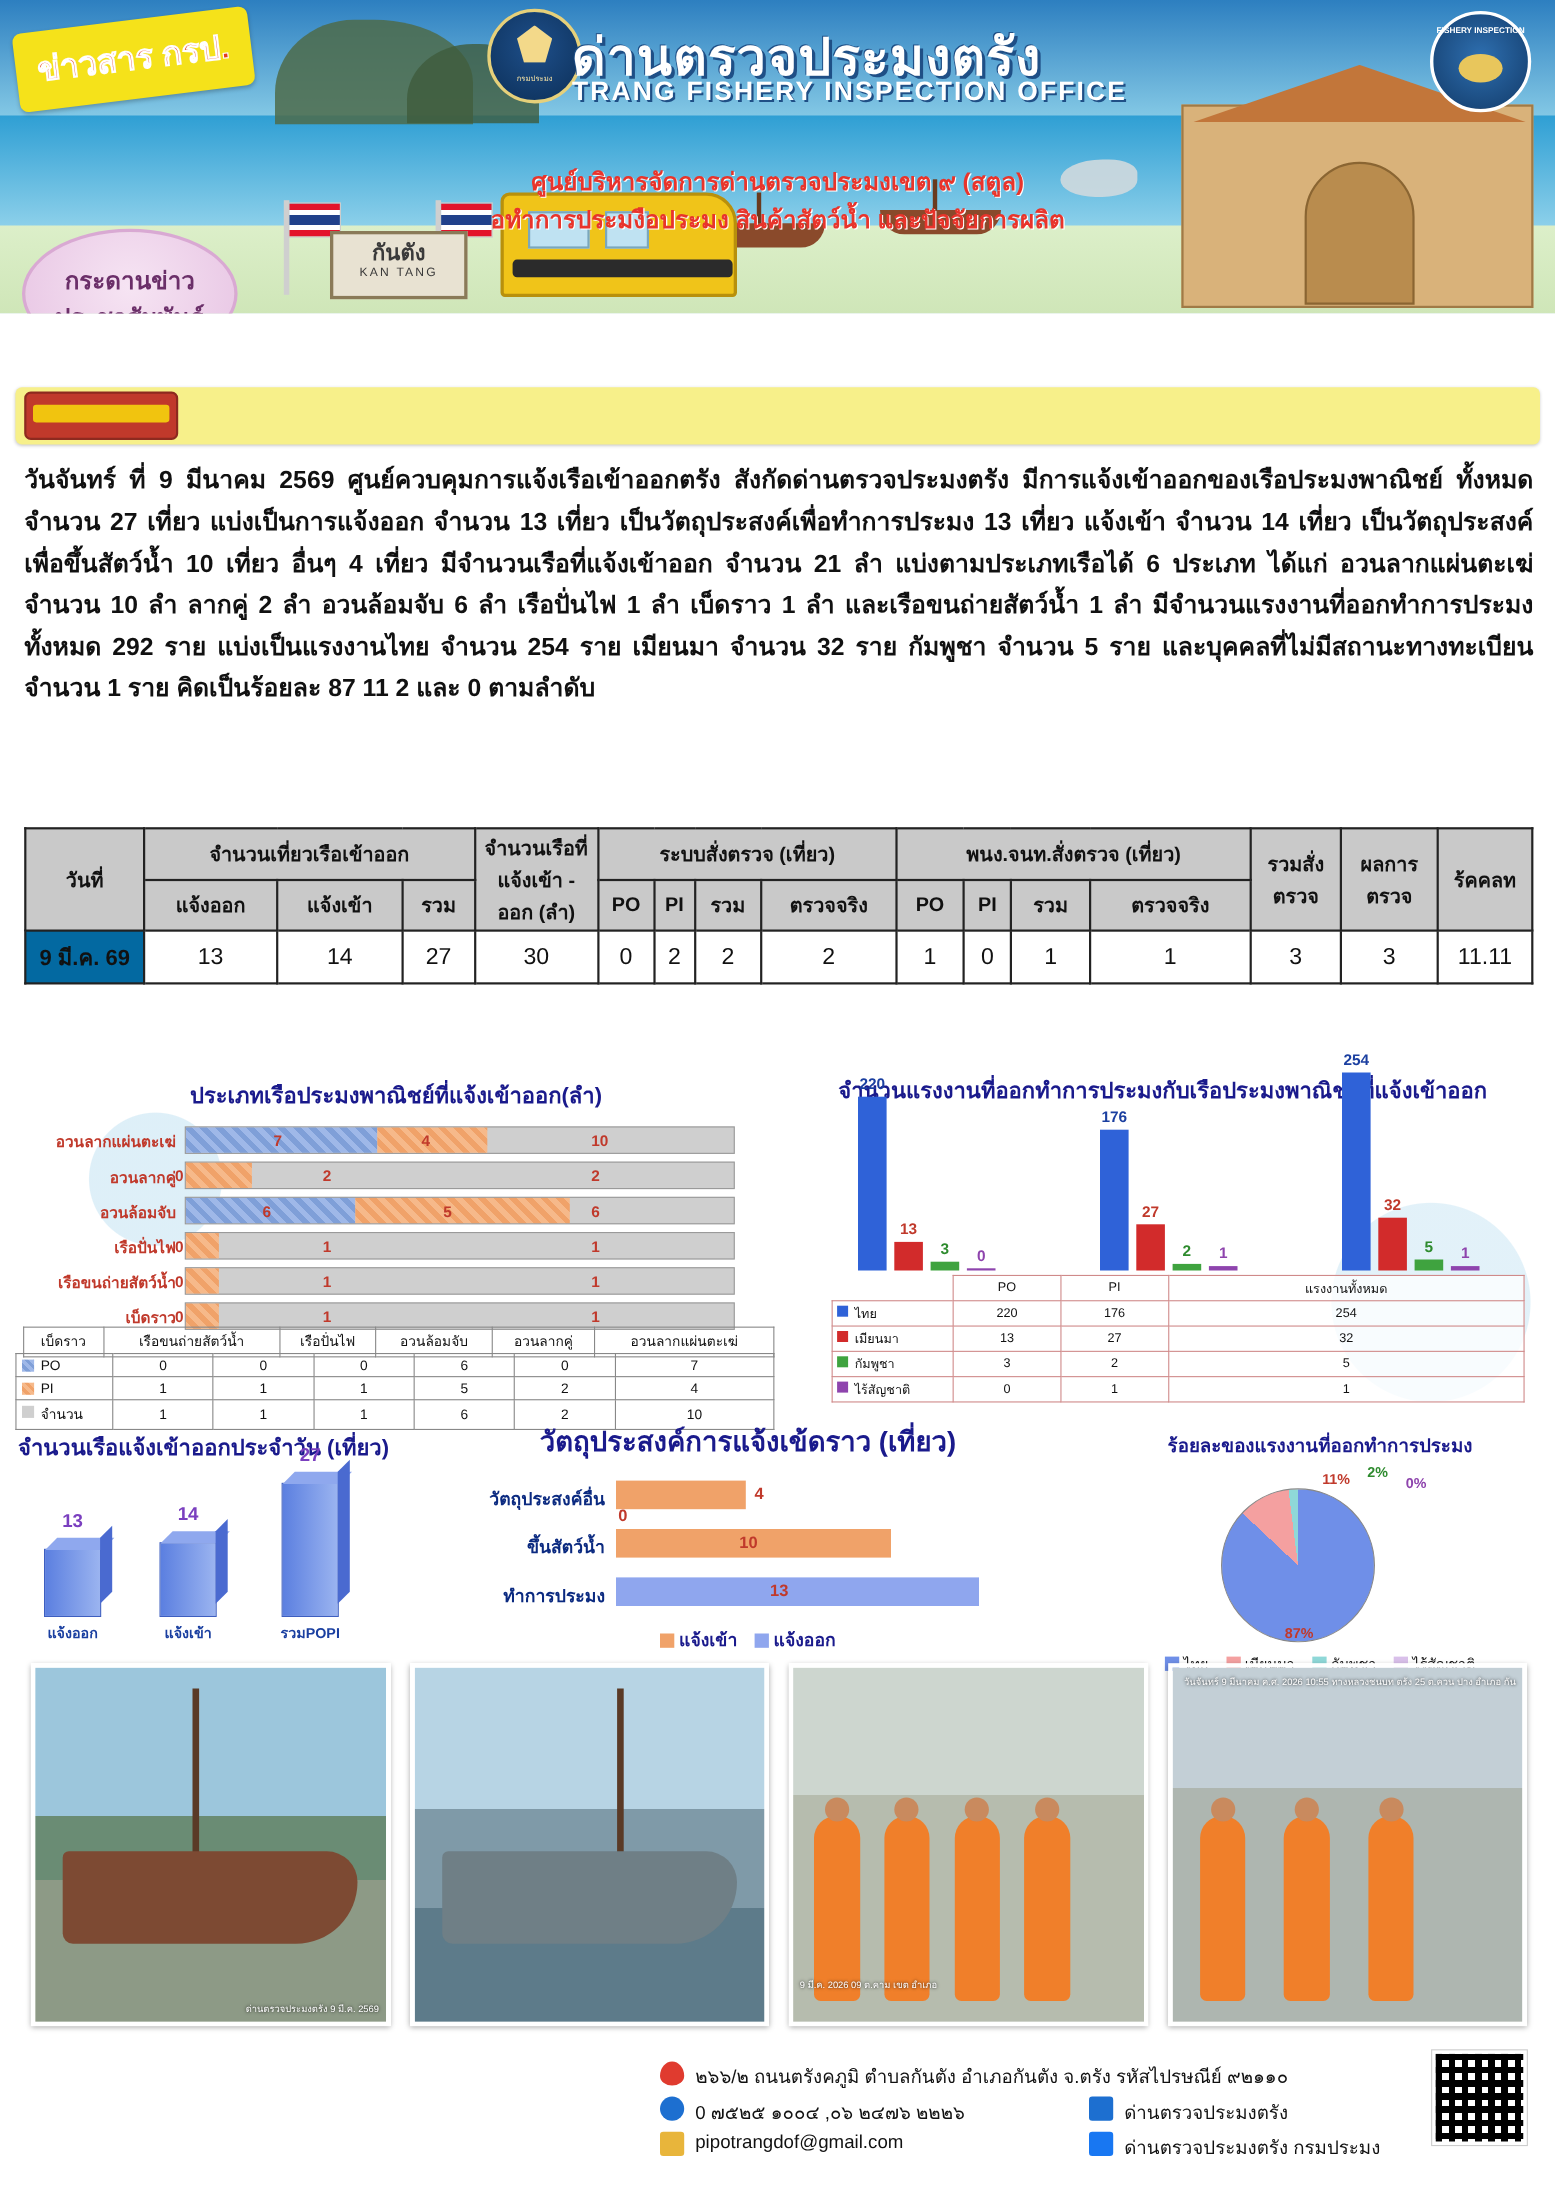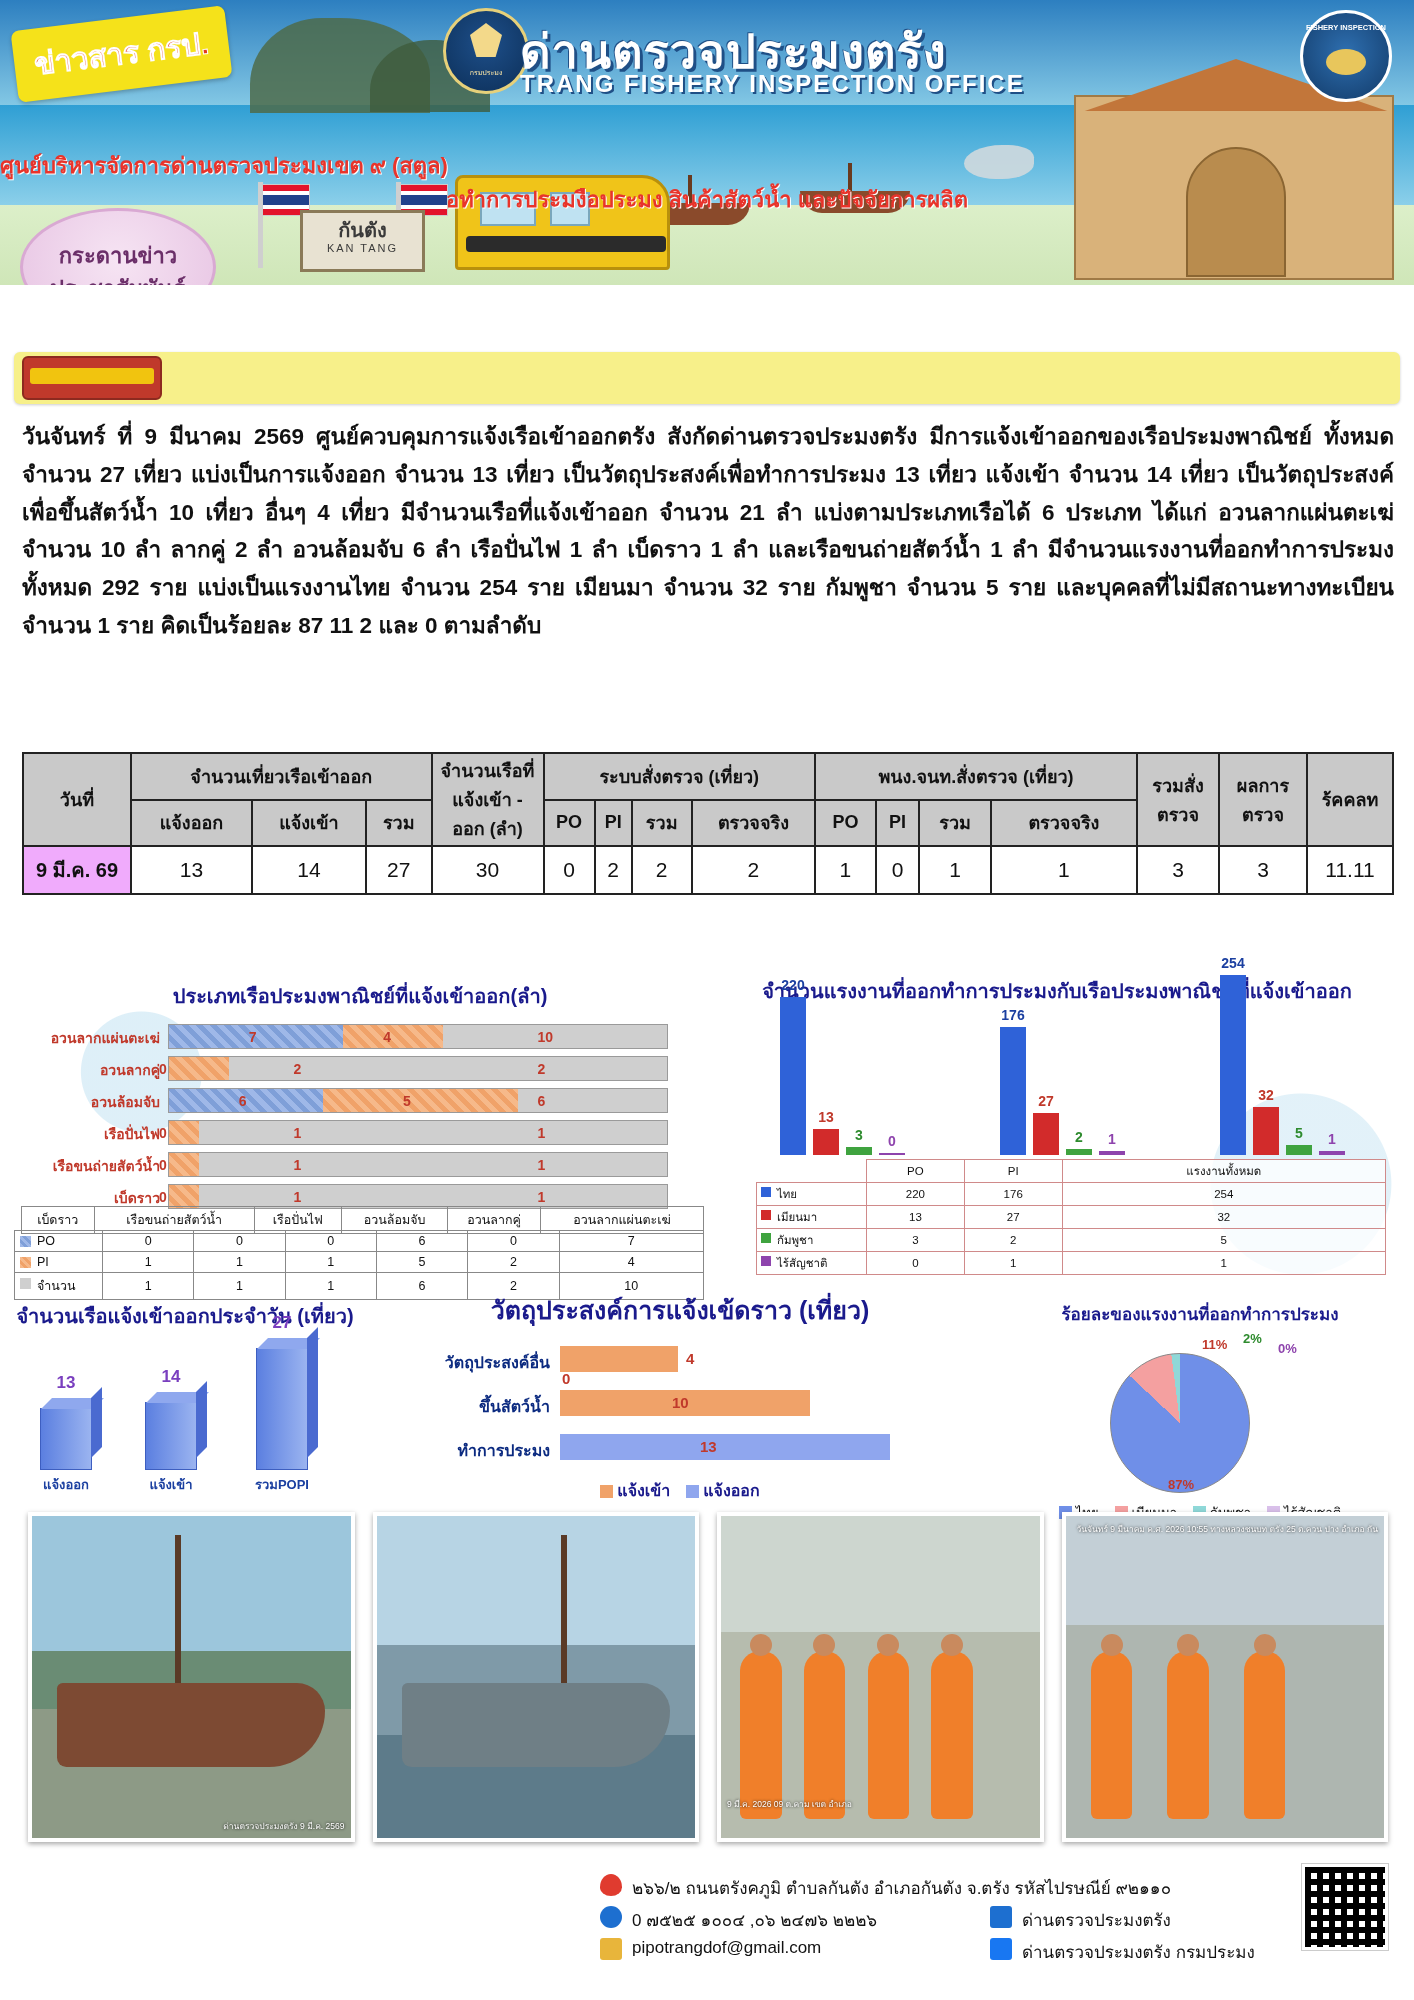--- a/index.html
+++ b/index.html
@@ -96,21 +96,21 @@
     position:absolute; left:520px; top:14px; width:640px;
     font-size:47px; font-weight:bold; color:#ffffff; letter-spacing:1px;
     text-shadow:3px 3px 0 #1f4f86, -1px -1px 0 #1f4f86;
   }
   .title-sub {
     position:absolute; left:520px; top:70px; width:640px;
     font-size:24px; font-weight:bold; color:#ffffff; letter-spacing:2px;
     text-shadow:2px 2px 0 #1f4f86;
   }
   .center-line1 {
-    position:absolute; left:0; top:148px; width:1414px; text-align:left;
+    position:absolute; left:0; top:148px; width:1414px; text-align:center;
     font-size:22px; font-weight:bold; color:#e8342b; text-shadow:1px 1px 0 #fff;
   }
   .center-line2 {
     position:absolute; left:0; top:182px; width:1414px; text-align:center;
     font-size:22px; font-weight:bold; color:#e8342b; text-shadow:1px 1px 0 #fff;
   }
   .board-badge {
     position:absolute; left:20px; top:208px; width:196px; height:118px;
     background:radial-gradient(circle at 50% 45%, #f6e4f3, #e8c6e4);
     border:3px solid #d9a9d3; border-radius:50%;
@@ -147,21 +147,21 @@
   }
 
   
   .tablewrap { position:absolute; left:22px; top:752px; width:1372px; }
   table.main { border-collapse:collapse; width:100%; }
   table.main td, table.main th {
     border:2px solid #222; text-align:center; font-size:18px; color:#111;
     padding:2px 2px;
   }
   table.main thead td { background:#c9c9c9; font-weight:bold; }
-  table.main .datecell { background:#f0abfc; font-weight:bold; font-size:20px; }
+  table.main .datecell { background:#0369a1; font-weight:bold; font-size:20px; }
   table.main tbody td { height:48px; font-size:21px; }
 
   
   .sec-title { font-size:20px; font-weight:bold; color:#1a1a8c; text-align:center; }
 
   .chartA { position:absolute; left:10px; top:980px; width:700px; height:250px; }
   .barrow { position:relative; height:25px; margin-bottom:7px; }
   .barrow .lbl {
     position:absolute; left:0; top:3px; width:150px; text-align:right;
     font-size:14px; color:#c0392b; font-weight:bold;

